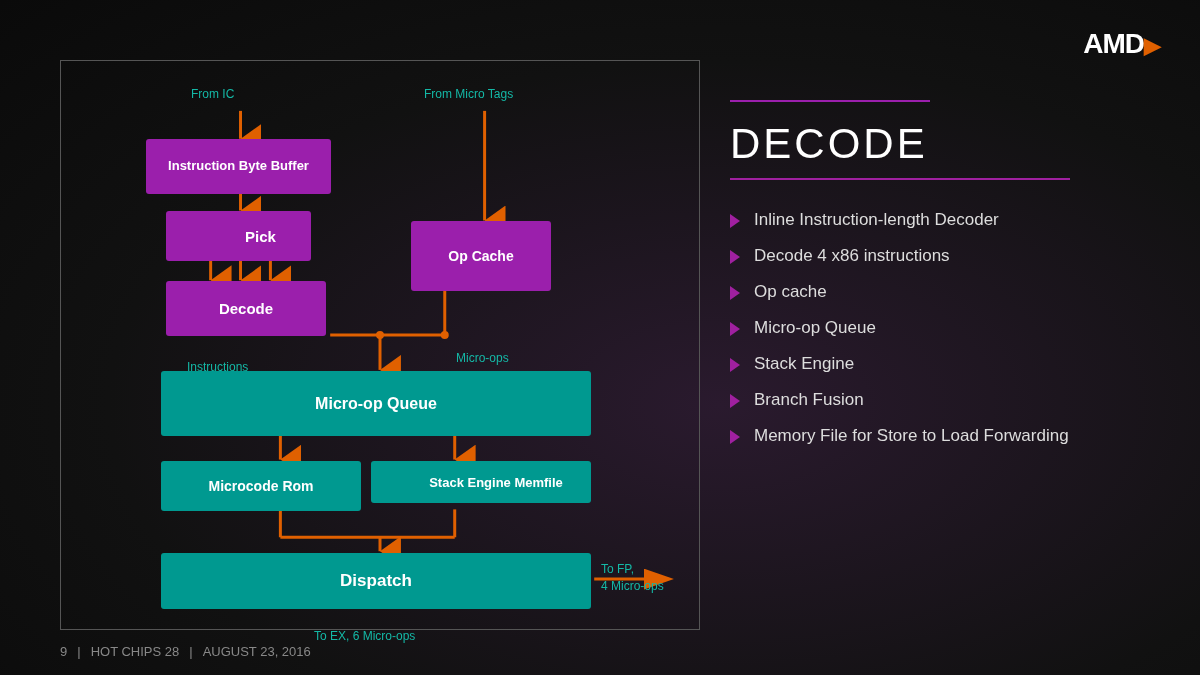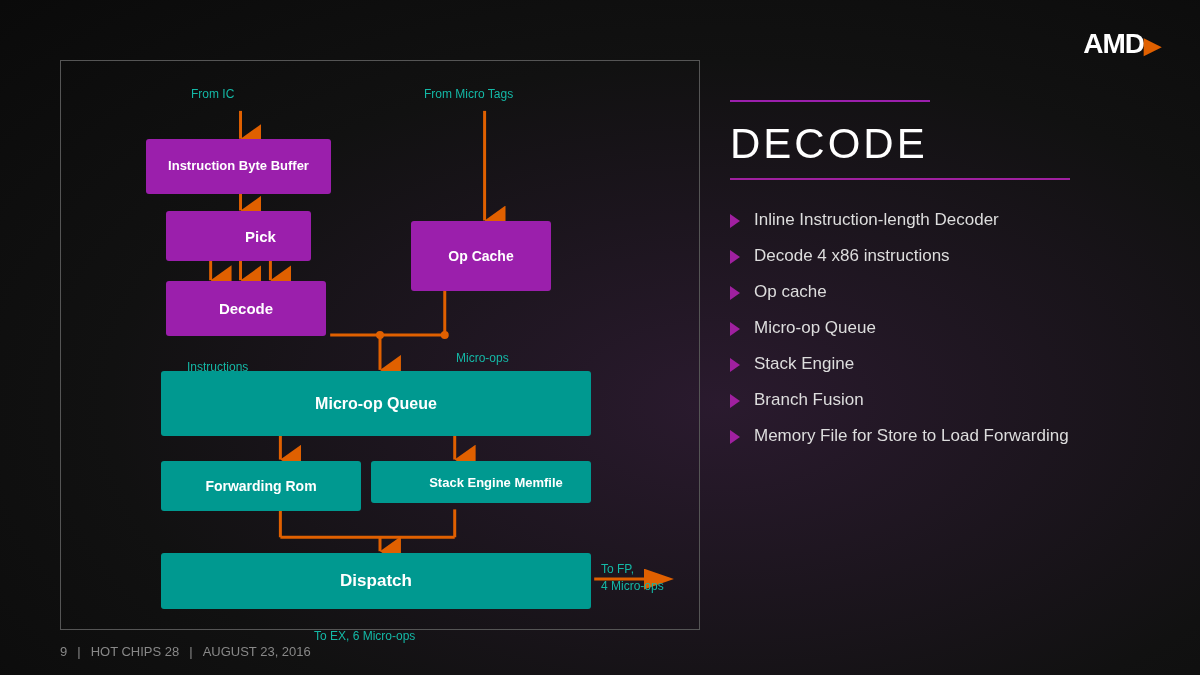--- a/index.html
+++ b/index.html
@@ -236,21 +236,21 @@
       <div class="block-purple" style="top:200px; left:85px; width:160px; height:55px;">Decode</div>
 
       <div class="block-purple" style="top:140px; left:330px; width:140px; height:70px; font-size:14px;">Op Cache</div>
 
       <div class="label-small" style="top:270px; left:106px;margin-top:9px;">Instructions</div>
 
       <div class="label-small" style="top:270px; left:375px;">Micro-ops</div>
 
       <div class="block-teal" style="top:290px; left:80px; width:430px; height:65px; font-size:16px;">Micro-op Queue</div>
 
-      <div class="block-teal" style="top:380px; left:80px; width:200px; height:50px; font-size:14px;">Forwarding Rom</div>
+      <div class="block-teal" style="top:380px; left:80px; width:200px; height:50px; font-size:14px;">Microcode Rom</div>
 
       <div class="block-teal" style="top:380px; left:290px; width:220px; height:42px; font-size:13px;padding-left:30px;">Stack Engine Memfile</div>
 
       <div class="block-teal" style="top:472px; left:80px; width:430px; height:56px; font-size:17px;">Dispatch</div>
 
       <div class="label-small" style="top:480px; left:520px; line-height:1.4;">
         <span>To FP,</span><br>
         <span>4 Micro-ops</span>
       </div>
 

